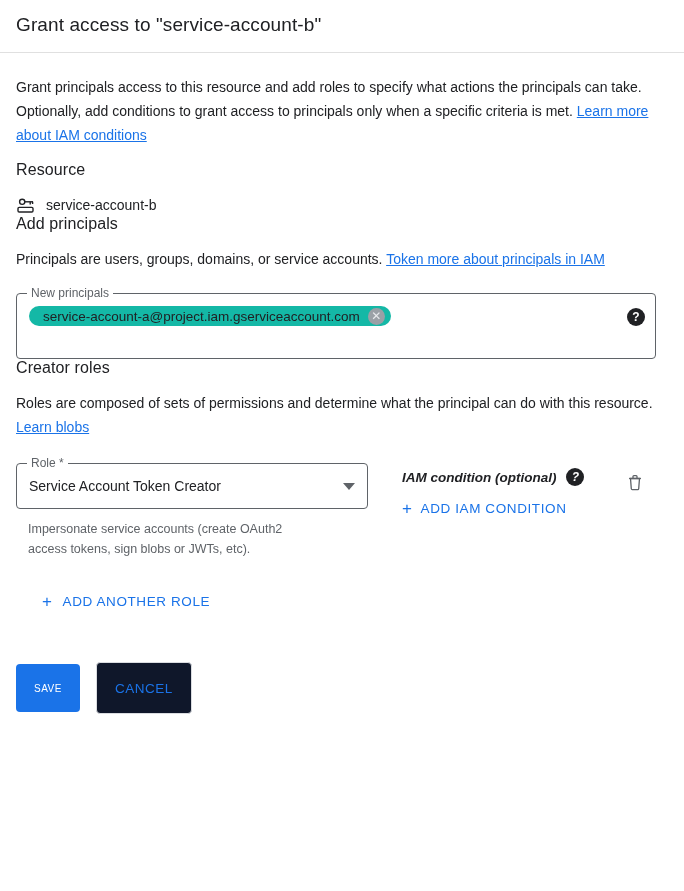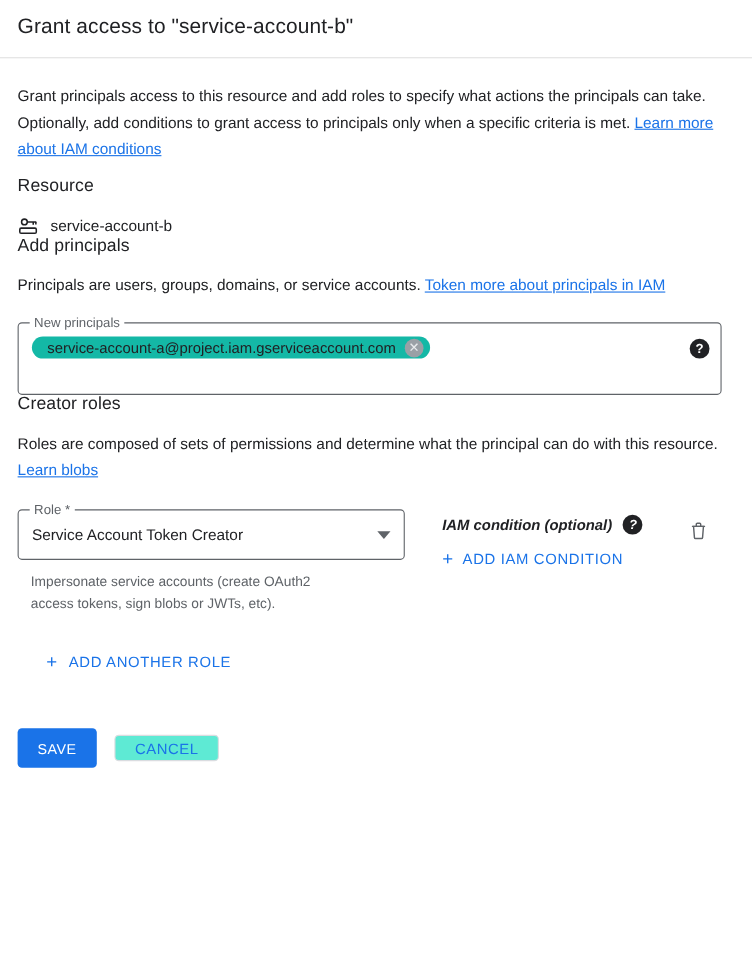--- a/index.html
+++ b/index.html
@@ -249,37 +249,37 @@
     align-items: center;
     gap: 16px;
     margin-top: 52px;
     padding-bottom: 16px;
   }
   .btn-save {
     background: #1a73e8;
     color: #ffffff;
     border: none;
     border-radius: 4px;
-    font-size: 13px;
+    font-size: 10px;
     font-weight: 500;
     letter-spacing: 0.5px;
-    height: 36px;
+    height: 48px;
     padding: 0 18px;
     cursor: pointer;
     font-family: "Liberation Sans", sans-serif;
   }
   .btn-cancel {
-    background: #5eead4;
+    background: #0f172a;
     color: #1a73e8;
     border: 1px solid #dadce0;
     border-radius: 4px;
     font-size: 13.5px;
     font-weight: 500;
     letter-spacing: 0.5px;
-    height: 24px;
+    height: 52px;
     padding: 0 18px;
     cursor: pointer;
     font-family: "Liberation Sans", sans-serif;
   }
 </style>
 </head>
 <body>
 
 <div class="page">
 

